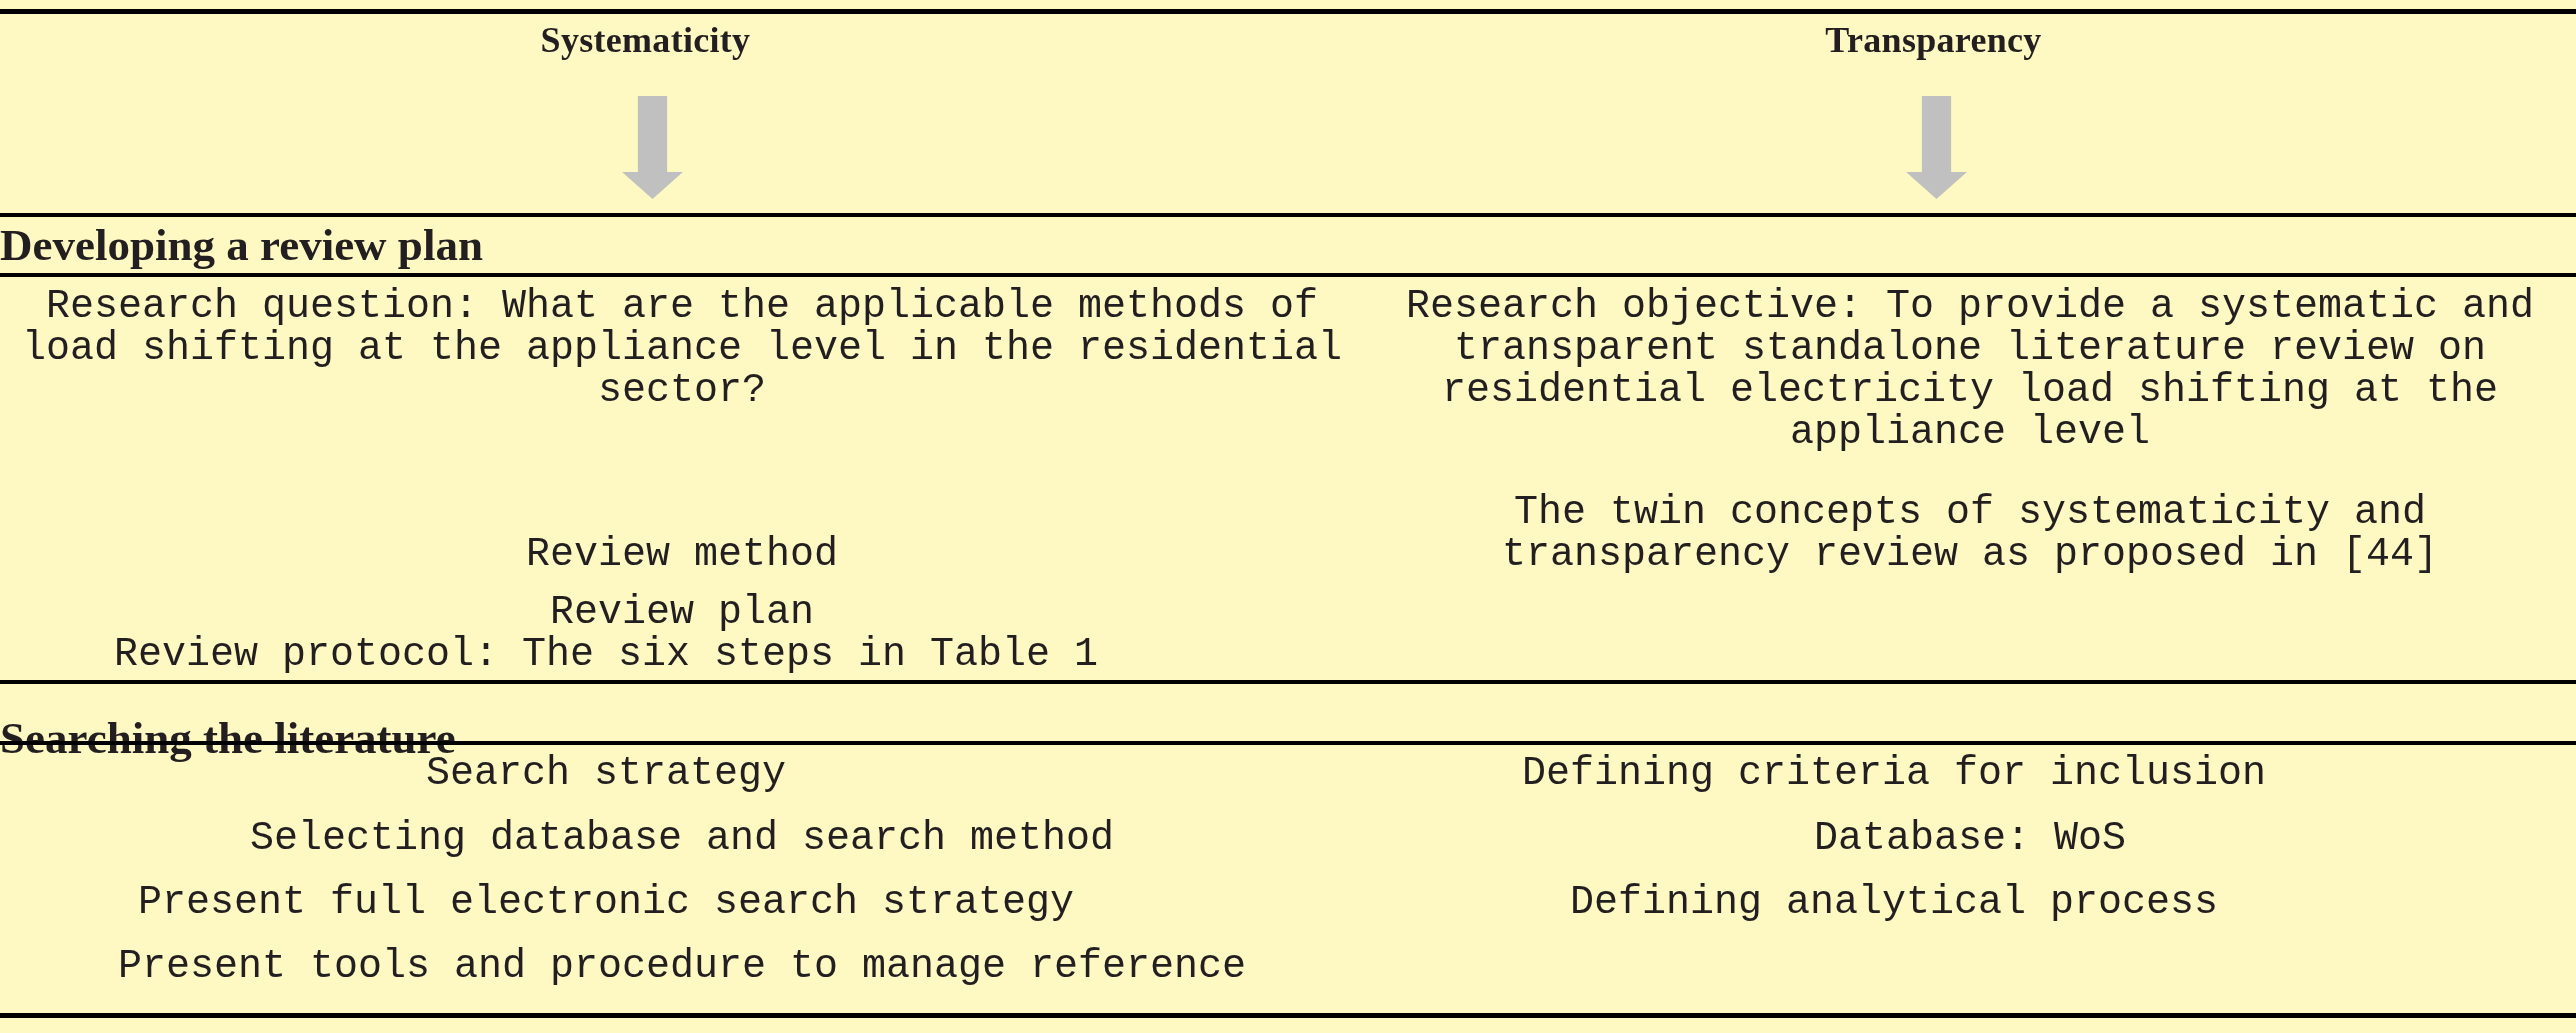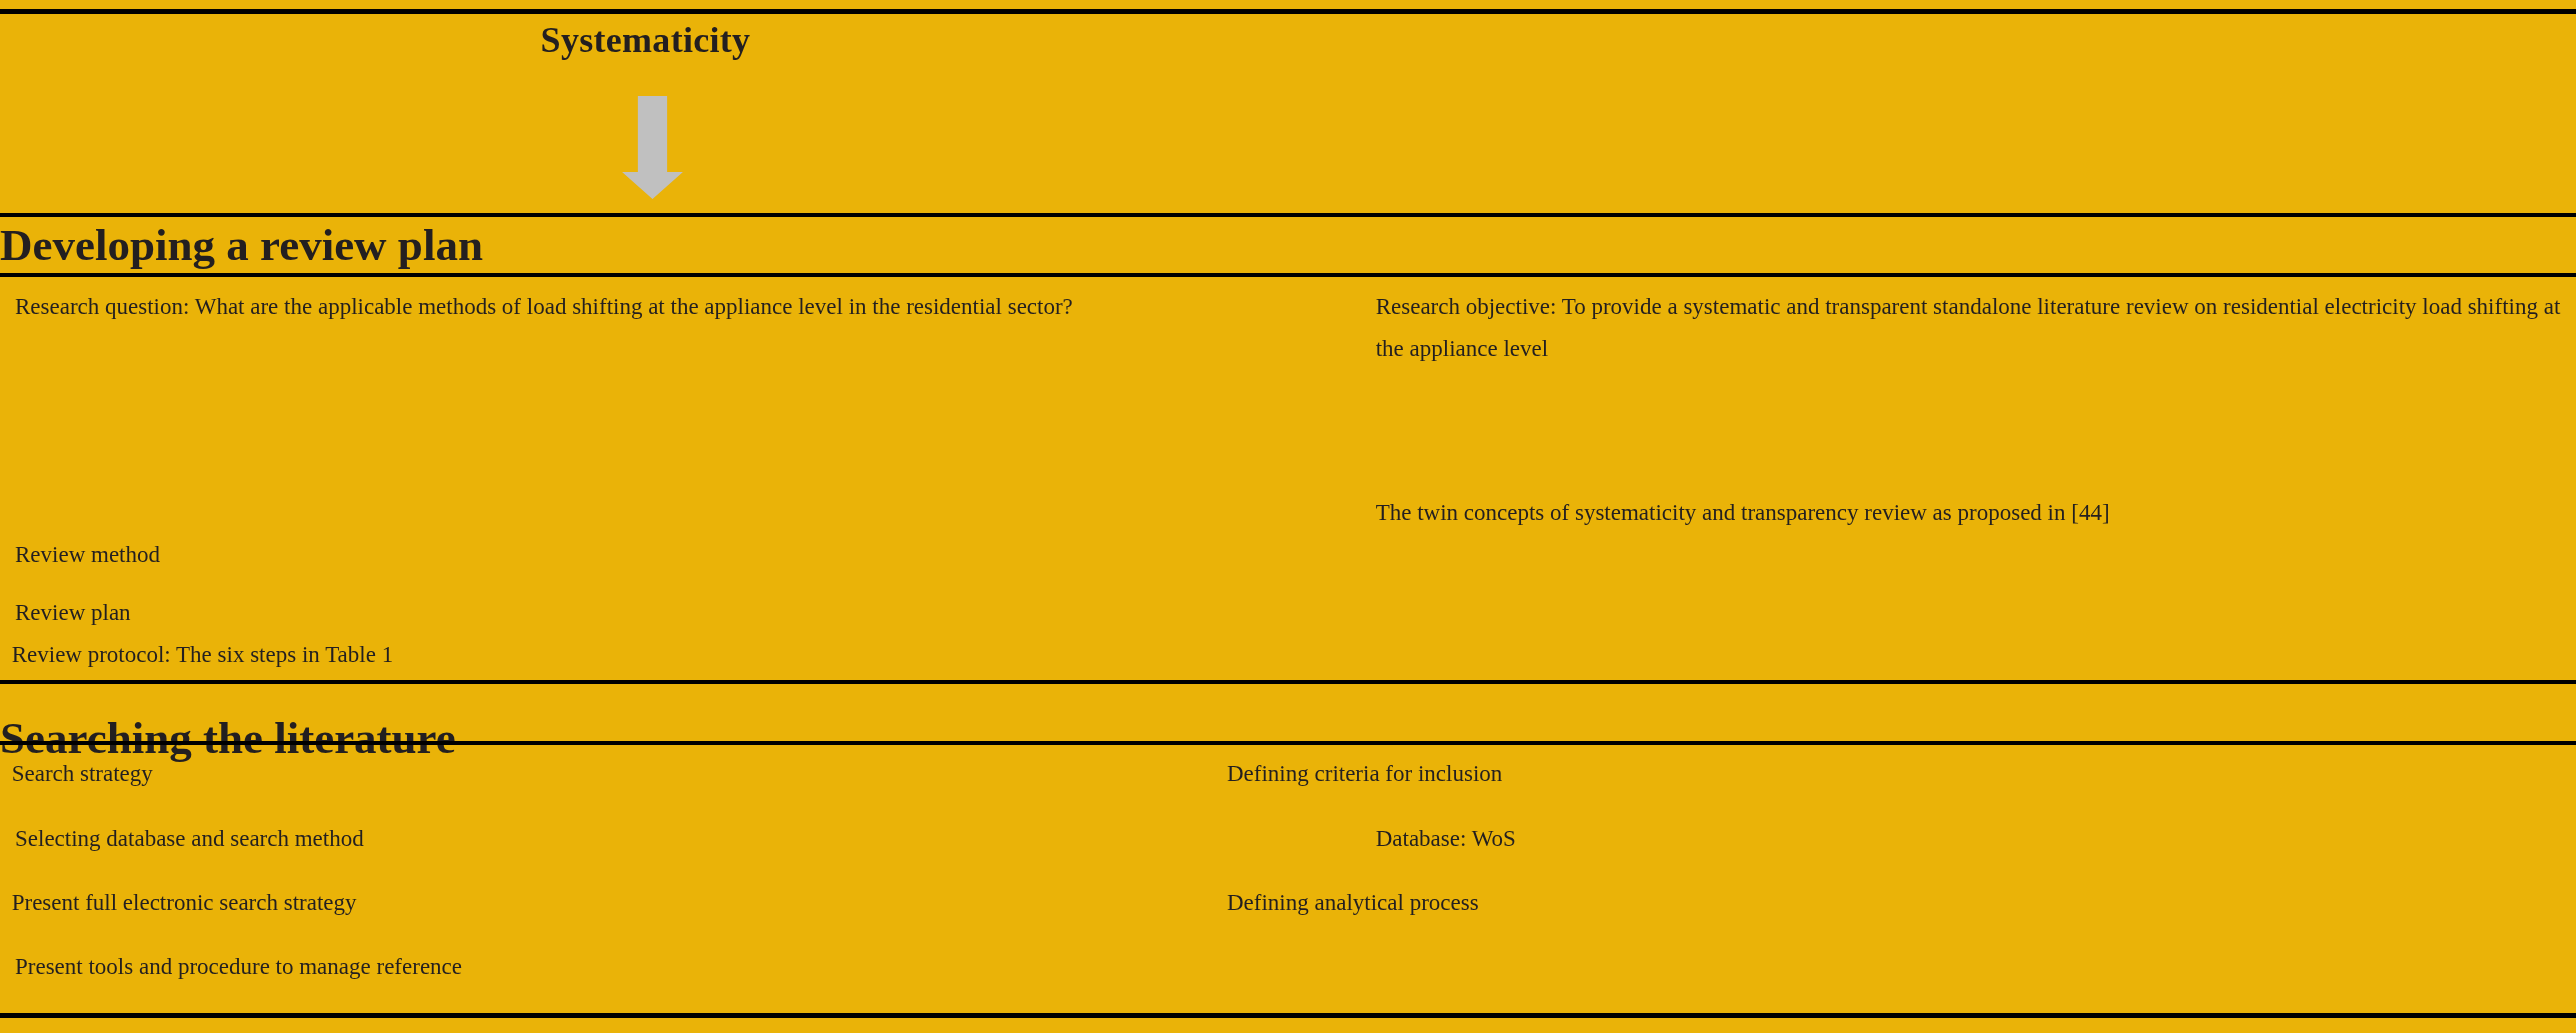--- a/index.html
+++ b/index.html
@@ -8,21 +8,21 @@
     background: #ffffff;
   }
   body {
     font-family: "Liberation Serif", "DejaVu Serif", serif;
     color: #231f20;
   }
   #page {
     position: relative;
     width: 2576px;
     height: 1034px;
-    background: #eab308;
+    background: #fef9c3;
     overflow: hidden;
   }
 
   
   .rule {
     position: absolute;
     left: 0;
     width: 2576px;
     background: #000000;
   }
@@ -82,23 +82,25 @@
 
   
   .content-row {
     position: absolute;
     left: 0;
     width: 2576px;
     display: flex;
   }
   .cell {
     box-sizing: border-box;
-    font-size: 23px;
+    text-align: center;
+    font-size: 40px;
     line-height: 42px;
     color: #231f20;
+    font-family: Liberation Mono, monospace;
   }
   .cell.left  { width: 1364px; padding: 0 15px; }
   .cell.right { width: 1212px; padding: 0 11.7px; }
 
   .cell p {
     margin: 0;
   }
   .spacer-line { visibility: hidden; }
 </style>
 </head>
@@ -112,20 +114,28 @@
 
     <div class="head-col left">
       <div class="head-title">Systematicity</div>
       <div class="arrow-wrap left">
         <svg class="arrow-down" width="61" height="103" viewBox="0 0 104 176">
           <polygon points="27,0 77,0 77,130 104,130 52,176 0,130 27,130" fill="#c0c0c0"></polygon>
         </svg>
       </div>
     </div>
 
+    <div class="head-col right">
+      <div class="head-title">Transparency</div>
+      <div class="arrow-wrap right">
+        <svg class="arrow-down" width="61" height="103" viewBox="0 0 104 176">
+          <polygon points="27,0 77,0 77,130 104,130 52,176 0,130 27,130" fill="#c0c0c0"></polygon>
+        </svg>
+      </div>
+    </div>
 
   </div>
 
   <div class="rule thin" style="top:213px;"></div>
 
   <div class="section-head" style="top:225px;">Developing a review plan</div>
 
   <div class="rule thin" style="top:273px;"></div>
 
   <div class="content-row" style="top:286px;">

